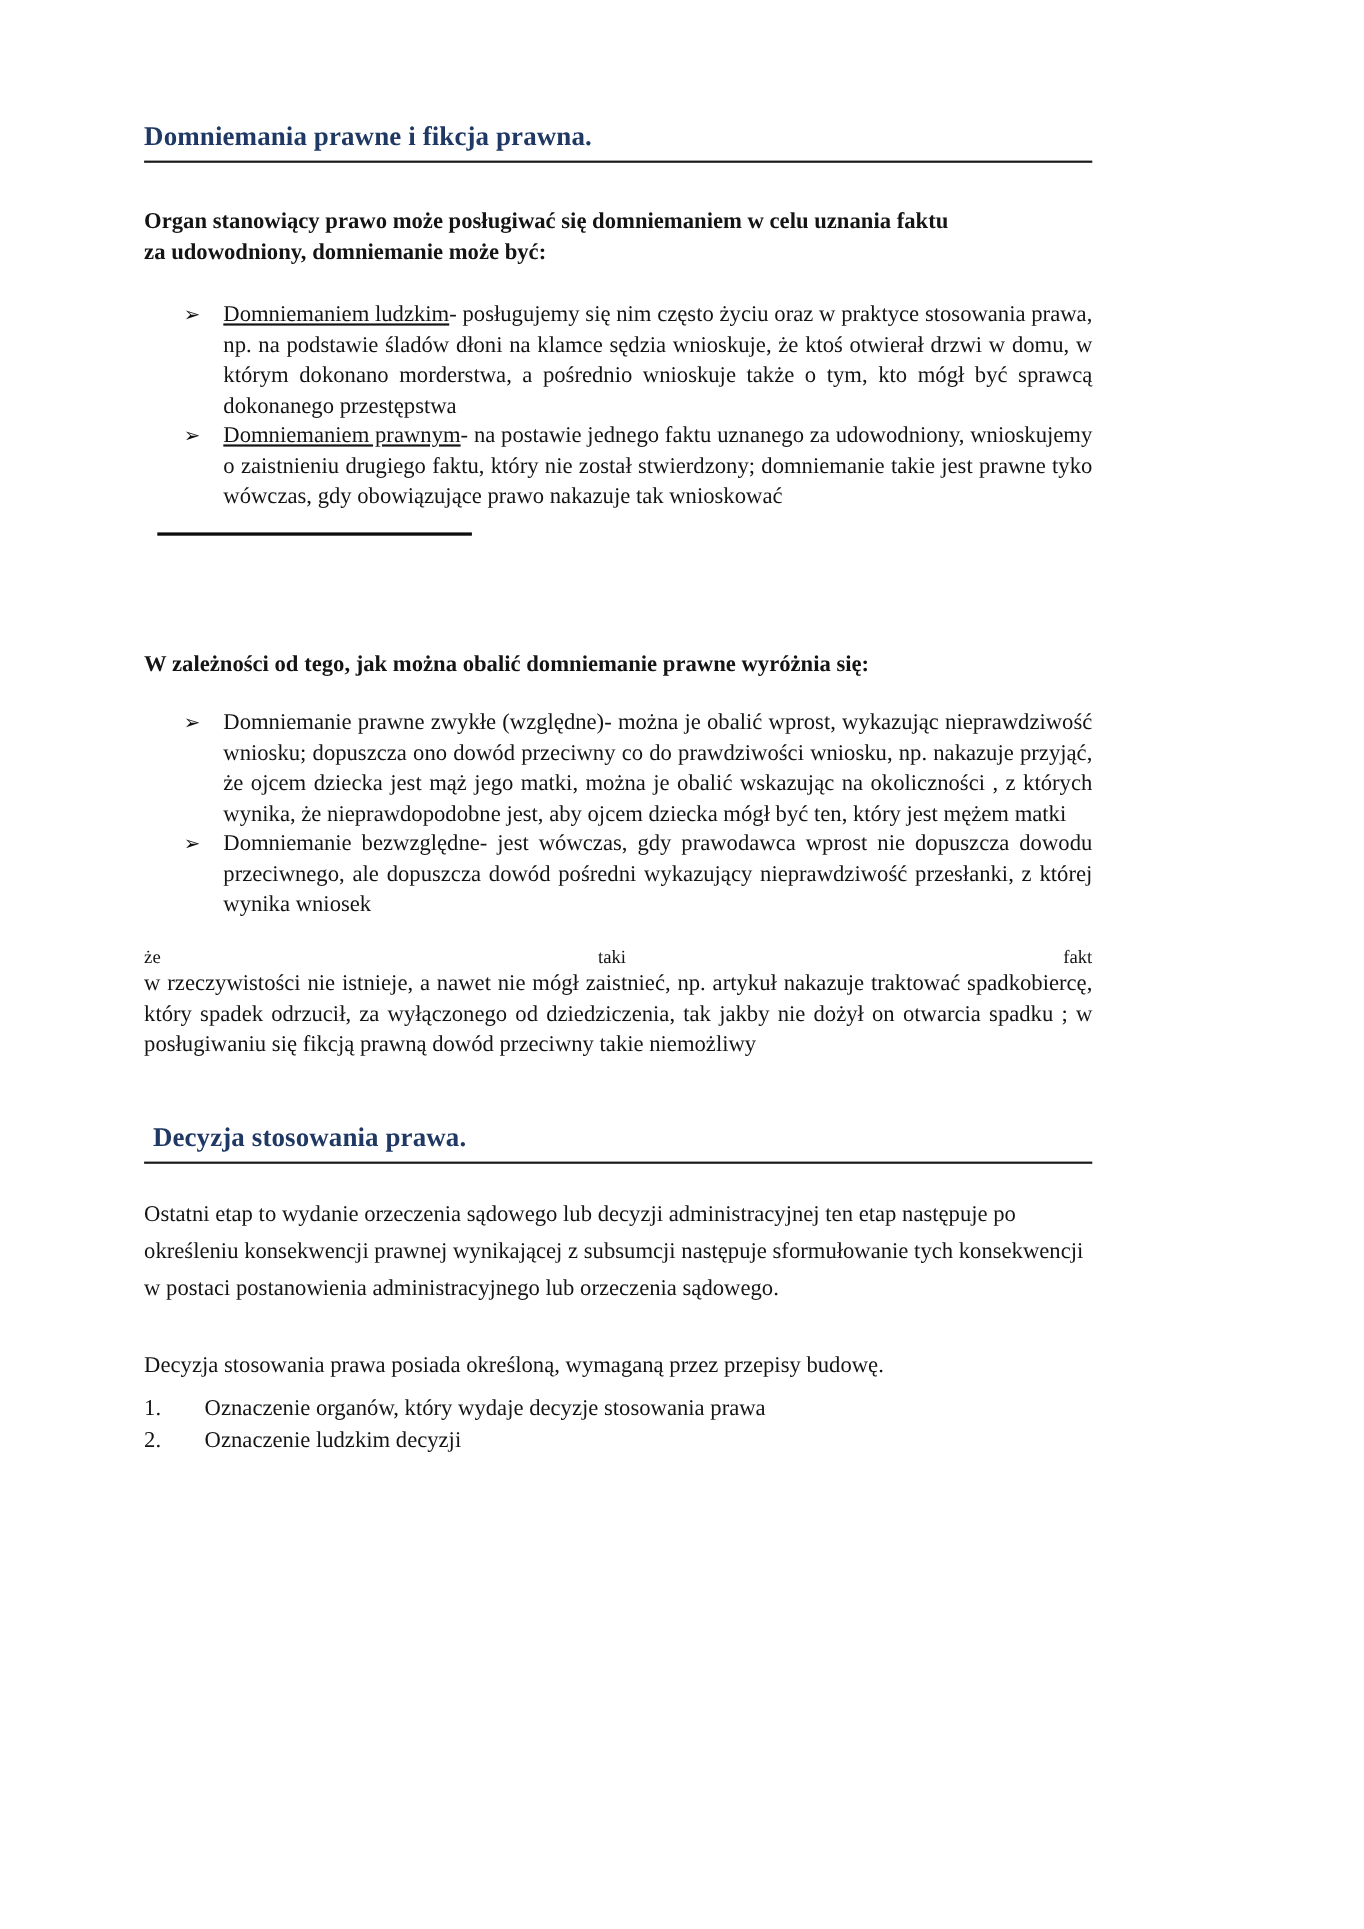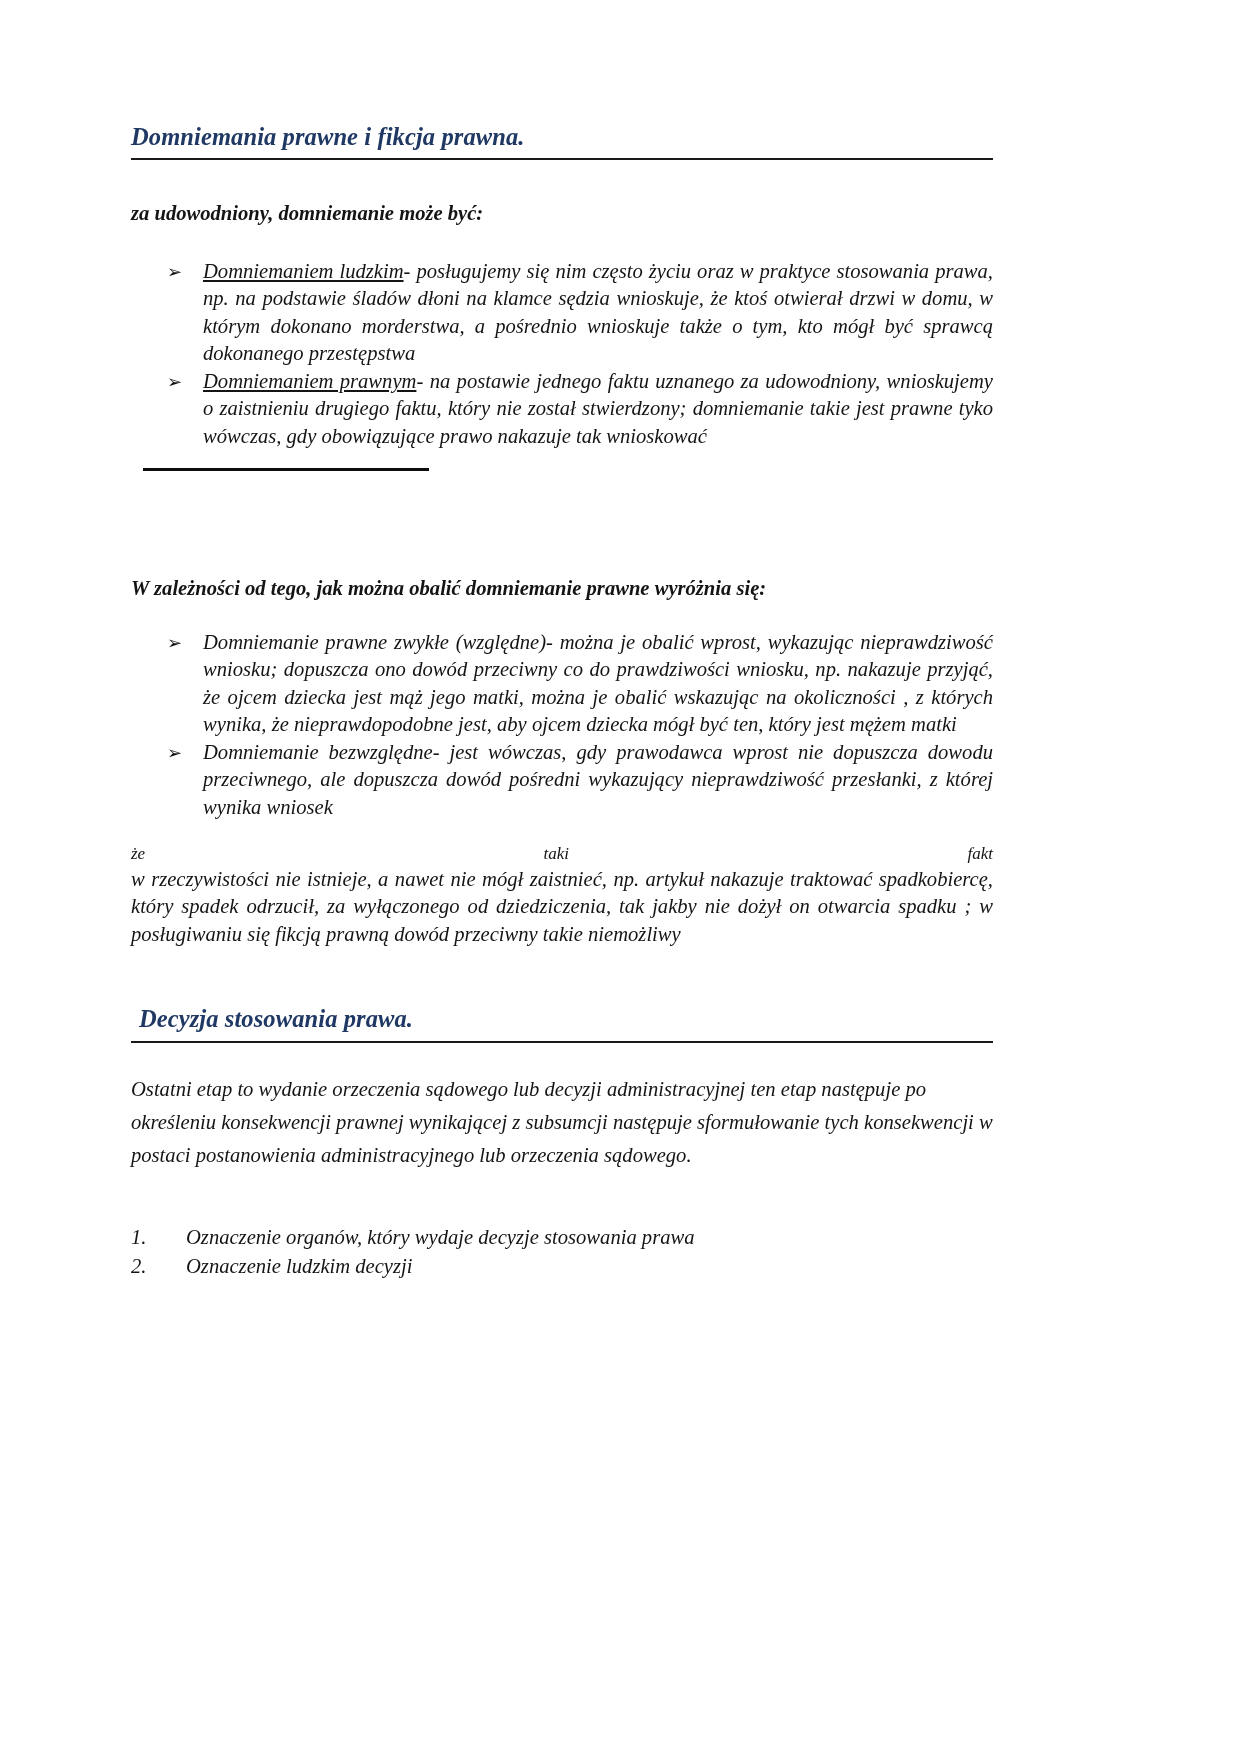--- a/index.html
+++ b/index.html
@@ -19,23 +19,22 @@
     position: absolute;
     left: 0; top: 0;
     width: 1240px;
     height: 1754px;
     padding: 0;
     box-sizing: border-box;
   }
   .content {
     position: absolute;
     left: 131px;
-    top: 122px;
+    top: 110px;
     width: 862px;
-    font-style: italic;
   }
 
   
   .heading-blue {
     color: #1f3864;
     font-weight: bold;
     font-size: 24.5px;
     letter-spacing: 0.1px;
     line-height: 1.2;
     margin: 0;
@@ -135,20 +134,21 @@
 <body>
 
 <div class="page">
   <div class="content">
 
     <h1 class="heading-blue">Domniemania prawne i fikcja prawna.</h1>
     <hr class="rule-full">
 
     <div class="sp-40"></div>
 
+    <p class="para bold nojust">Organ stanowiący prawo może posługiwać się domniemaniem w celu uznania faktu</p>
     <p class="para bold nojust">za udowodniony, domniemanie może być:</p>
 
     <div class="sp-30"></div>
 
     <ul class="arrow-list">
       <li>
         <span class="bullet-glyph">➢</span>
         <span class="u">Domniemaniem ludzkim</span><span>- posługujemy się nim często  życiu oraz w praktyce stosowania prawa, np. na podstawie śladów dłoni na klamce sędzia wnioskuje, że ktoś otwierał drzwi w domu, w którym dokonano morderstwa, a pośrednio wnioskuje także o tym, kto mógł być sprawcą dokonanego przestępstwa</span>
       </li>
       <li>
@@ -191,20 +191,21 @@
 
     <h1 class="heading-blue indented">Decyzja stosowania prawa.</h1>
     <hr class="rule-full">
 
     <div class="sp-30"></div>
 
     <p class="para nojust" style="line-height:1.62;">Ostatni etap to wydanie orzeczenia sądowego lub decyzji administracyjnej ten etap następuje po określeniu konsekwencji prawnej wynikającej z subsumcji następuje sformułowanie tych konsekwencji w postaci postanowienia administracyjnego lub orzeczenia sądowego.</p>
 
     <div class="sp-40"></div>
 
+    <p class="para nojust">Decyzja stosowania prawa posiada określoną, wymaganą  przez przepisy budowę.</p>
 
     <div class="sp-10"></div>
 
     <ol class="num-list">
       <li>
         <span class="num">1.</span>
         <span>Oznaczenie organów, który wydaje decyzje stosowania prawa</span>
       </li>
       <li>
         <span class="num">2.</span>

